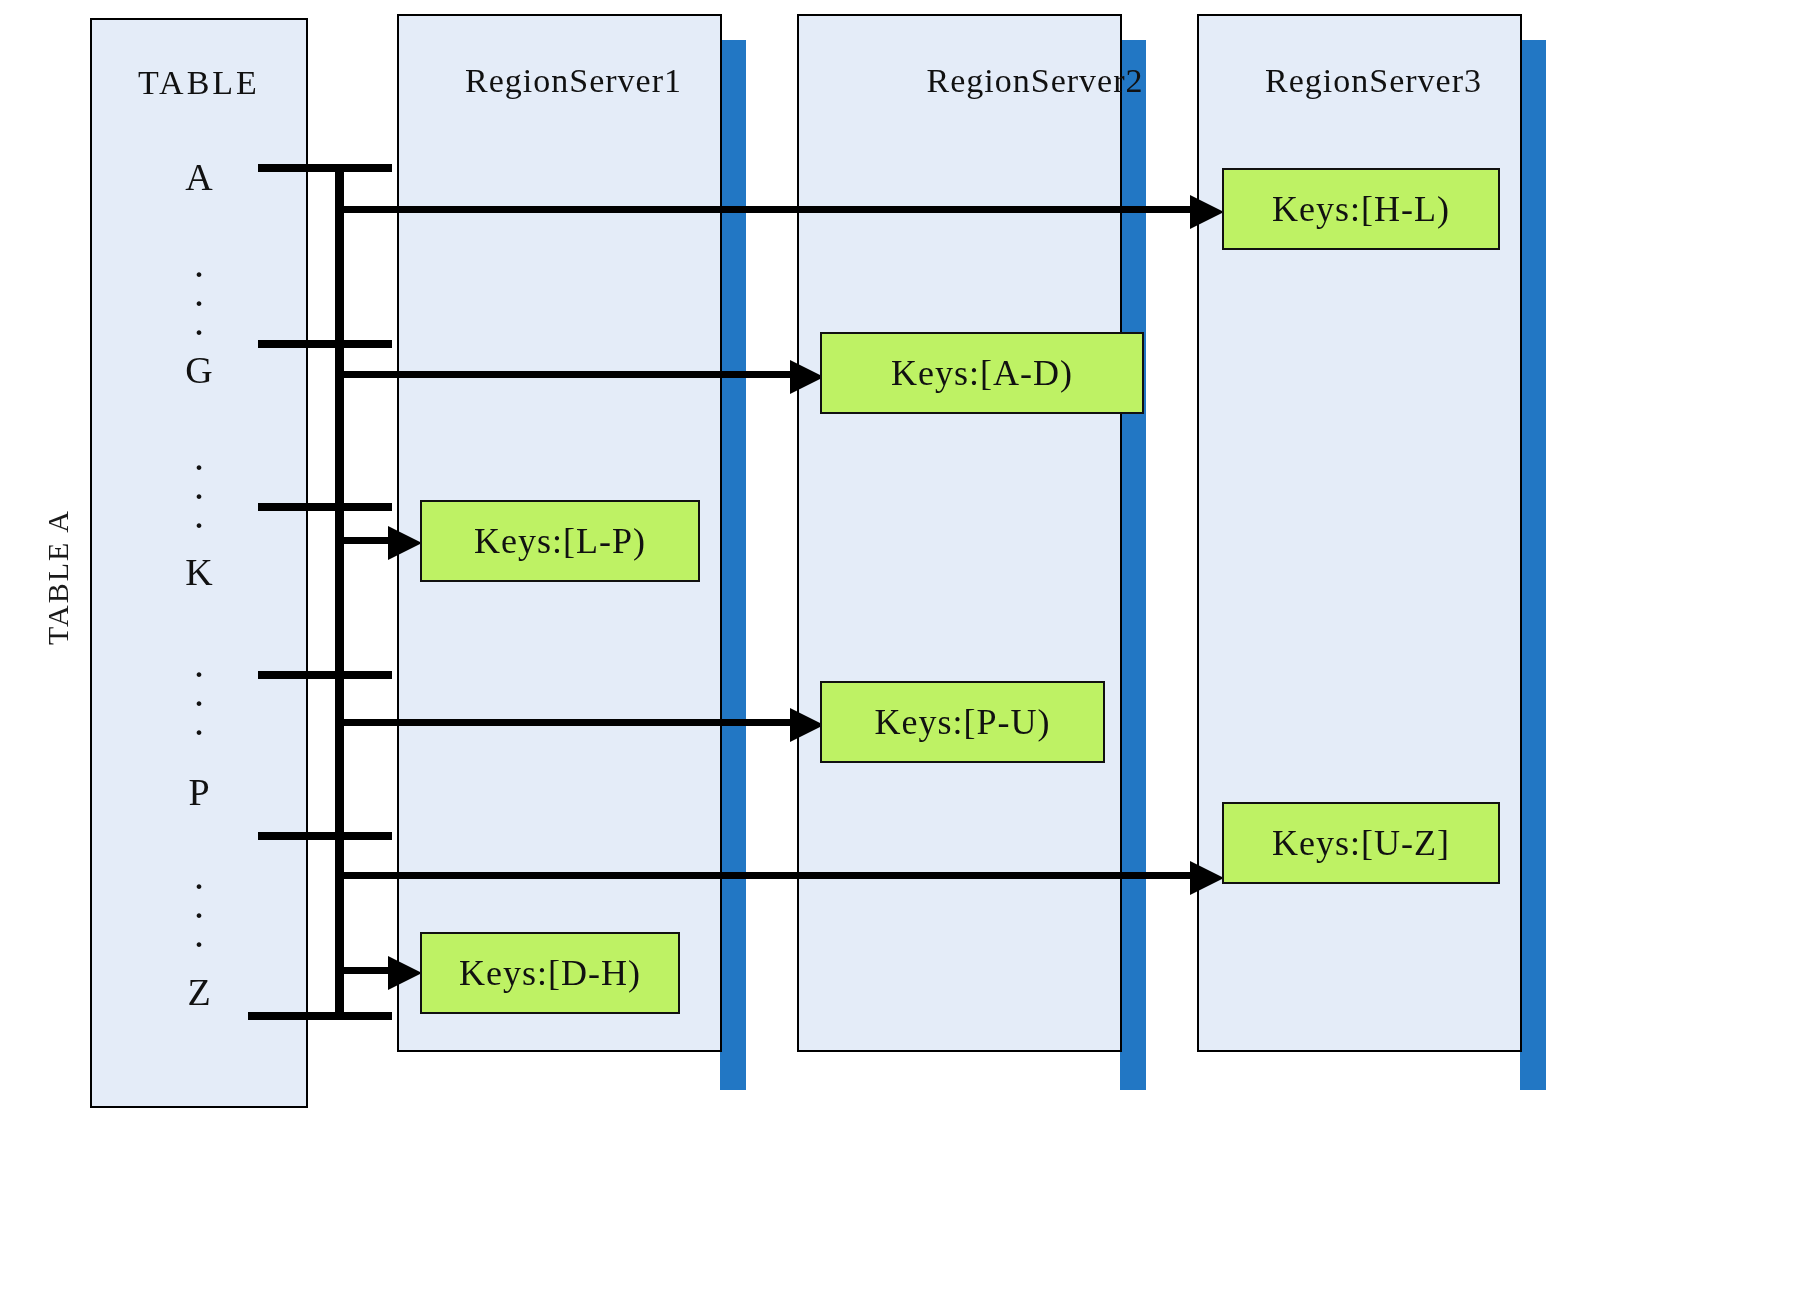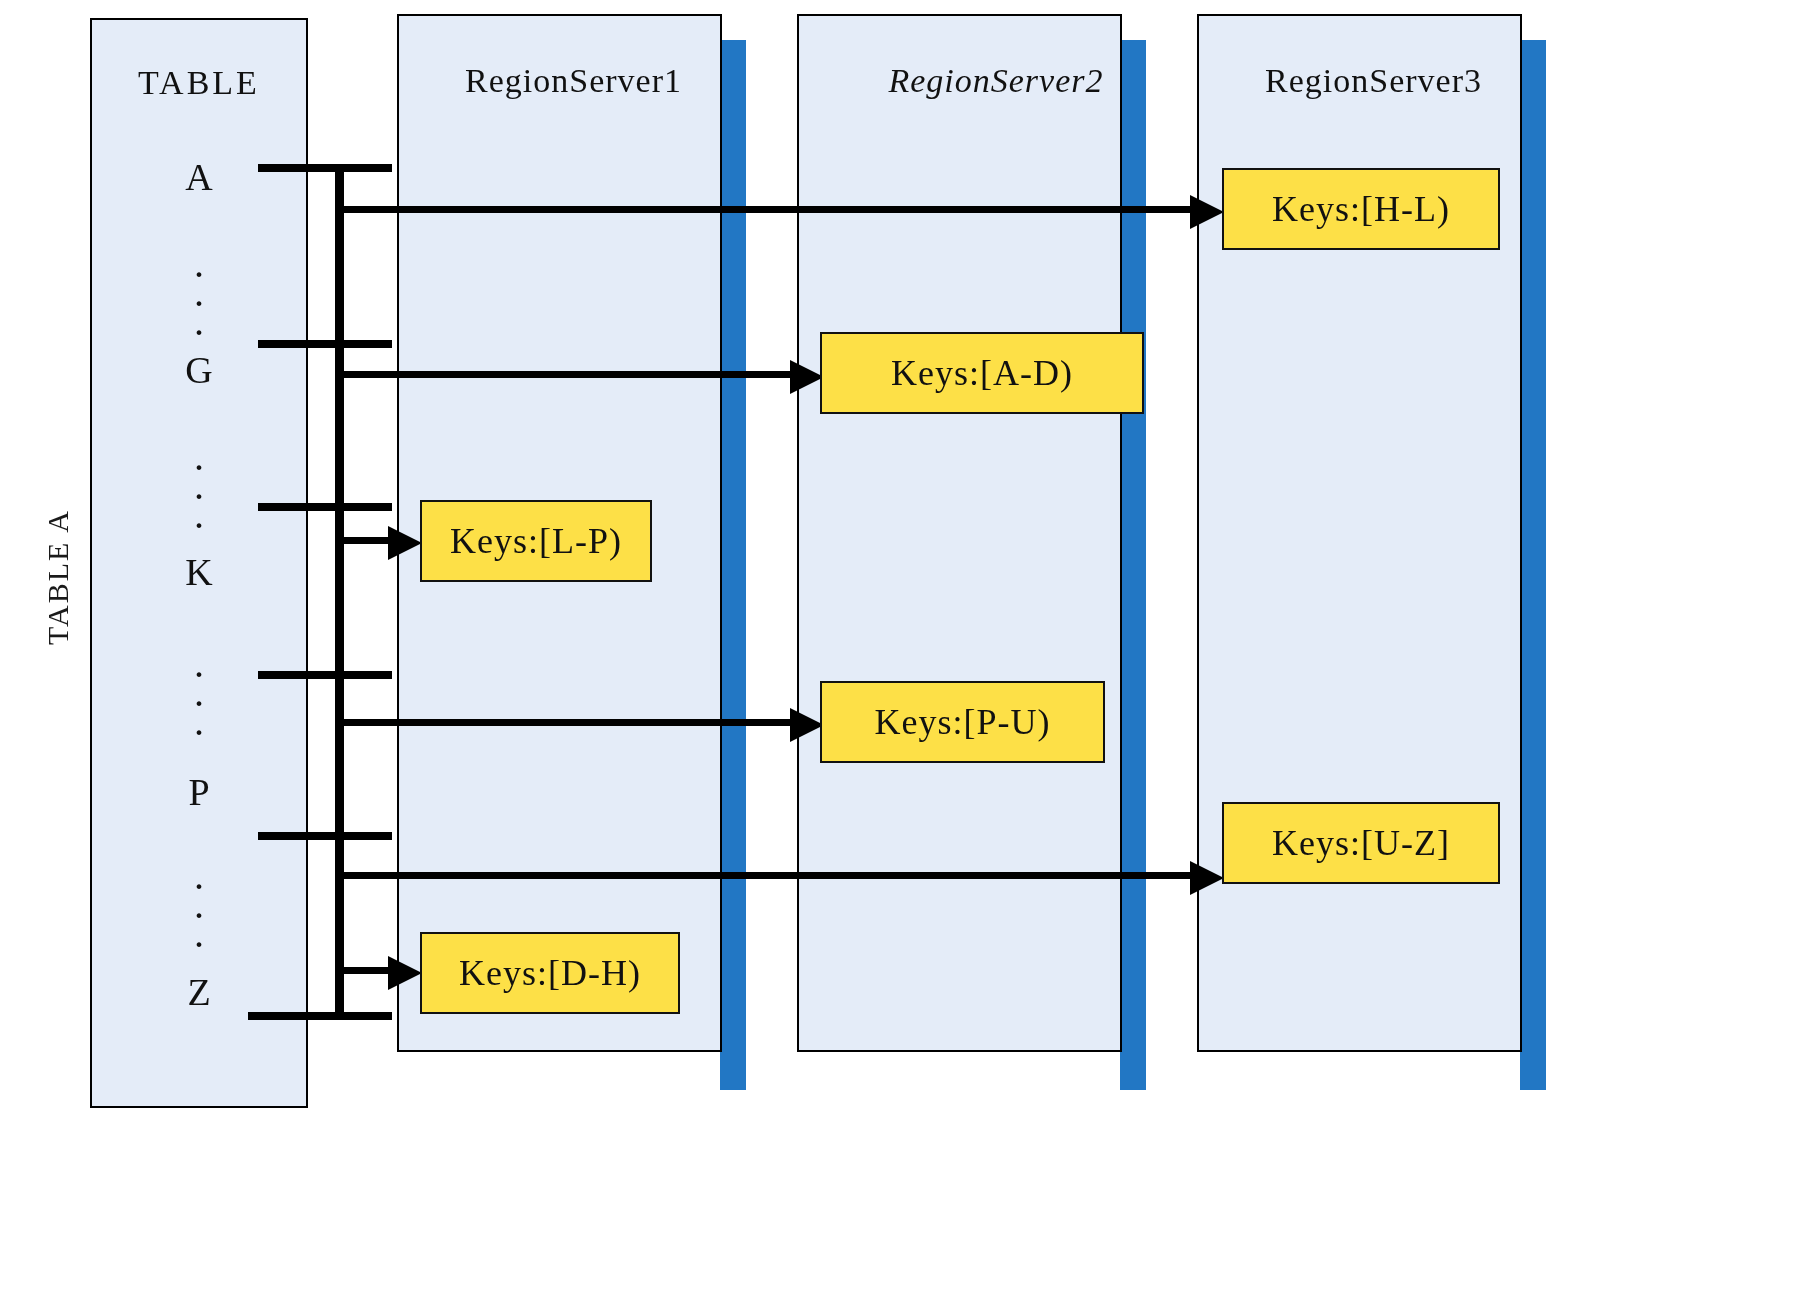--- a/index.html
+++ b/index.html
@@ -69,21 +69,21 @@
     line-height:0.72;
     font-size:40px;
     color:#111;
     font-family:"Liberation Serif", serif;
   }
   .vdots span{display:block;}
 
   
   .keybox{
     position:absolute;
-    background:#fde047;
+    background:#bef264;
     border:2px solid #111;
     box-sizing:border-box;
     display:flex;
     align-items:center;
     justify-content:center;
     font-size:36px;
     color:#111;
     letter-spacing:1px;
     font-family:"Liberation Serif", serif;
     white-space:nowrap;
@@ -137,21 +137,21 @@
     <span>.</span>
   </div>
   <div class="row-letter" style="left:164px; top:970px;">Z</div>
 
   <div class="panel-shadow" style="left:720px; top:40px; width:26px; height:1050px;"></div>
   <div class="panel" style="left:397px; top:14px; width:325px; height:1038px;"></div>
   <div class="panel-title" style="left:397px; top:62px; width:325px;">RegionServer1</div>
 
   <div class="panel-shadow" style="left:1120px; top:40px; width:26px; height:1050px;"></div>
   <div class="panel" style="left:797px; top:14px; width:325px; height:1038px;"></div>
-  <div class="panel-title" style="left:797px; top:62px; width:370px;font-style:italic;">RegionServer2</div>
+  <div class="panel-title" style="left:836px; top:62px; width:370px;">RegionServer2</div>
 
   <div class="panel-shadow" style="left:1520px; top:40px; width:26px; height:1050px;"></div>
   <div class="panel" style="left:1197px; top:14px; width:325px; height:1038px;"></div>
   <div class="panel-title" style="left:1197px; top:62px; width:325px;">RegionServer3</div>
 
   <div class="tick" style="left:258px; top:164px;  width:134px;"></div>
   <div class="tick" style="left:258px; top:340px;  width:134px;"></div>
   <div class="tick" style="left:258px; top:503px;  width:134px;"></div>
   <div class="tick" style="left:258px; top:671px;  width:134px;"></div>
   <div class="tick" style="left:258px; top:832px;  width:134px;"></div>
@@ -162,21 +162,21 @@
   <div class="arrow-line" style="left:340px; top:206px; width:858px;"></div>
   <div class="arrow-head" style="left:1190px; top:195px;"></div>
   <div class="keybox" style="left:1222px; top:168px; width:278px; height:82px;">Keys:[H-L)</div>
 
   <div class="arrow-line" style="left:340px; top:371px; width:458px;"></div>
   <div class="arrow-head" style="left:790px; top:360px;"></div>
   <div class="keybox" style="left:820px; top:332px; width:324px; height:82px;">Keys:[A-D)</div>
 
   <div class="arrow-line" style="left:340px; top:537px; width:58px;"></div>
   <div class="arrow-head" style="left:388px; top:526px;"></div>
-  <div class="keybox" style="left:420px; top:500px; width:232px; height:82px;">Keys:[L-P)</div>
+  <div class="keybox" style="left:420px; top:500px; width:280px; height:82px;">Keys:[L-P)</div>
 
   <div class="arrow-line" style="left:340px; top:719px; width:458px;"></div>
   <div class="arrow-head" style="left:790px; top:708px;"></div>
   <div class="keybox" style="left:820px; top:681px; width:285px; height:82px;">Keys:[P-U)</div>
 
   <div class="arrow-line" style="left:340px; top:872px; width:858px;"></div>
   <div class="arrow-head" style="left:1190px; top:861px;"></div>
   <div class="keybox" style="left:1222px; top:792px; width:278px; height:82px;margin-top:10px;">Keys:[U-Z]</div>
 
   <div class="arrow-line" style="left:340px; top:967px; width:58px;"></div>

